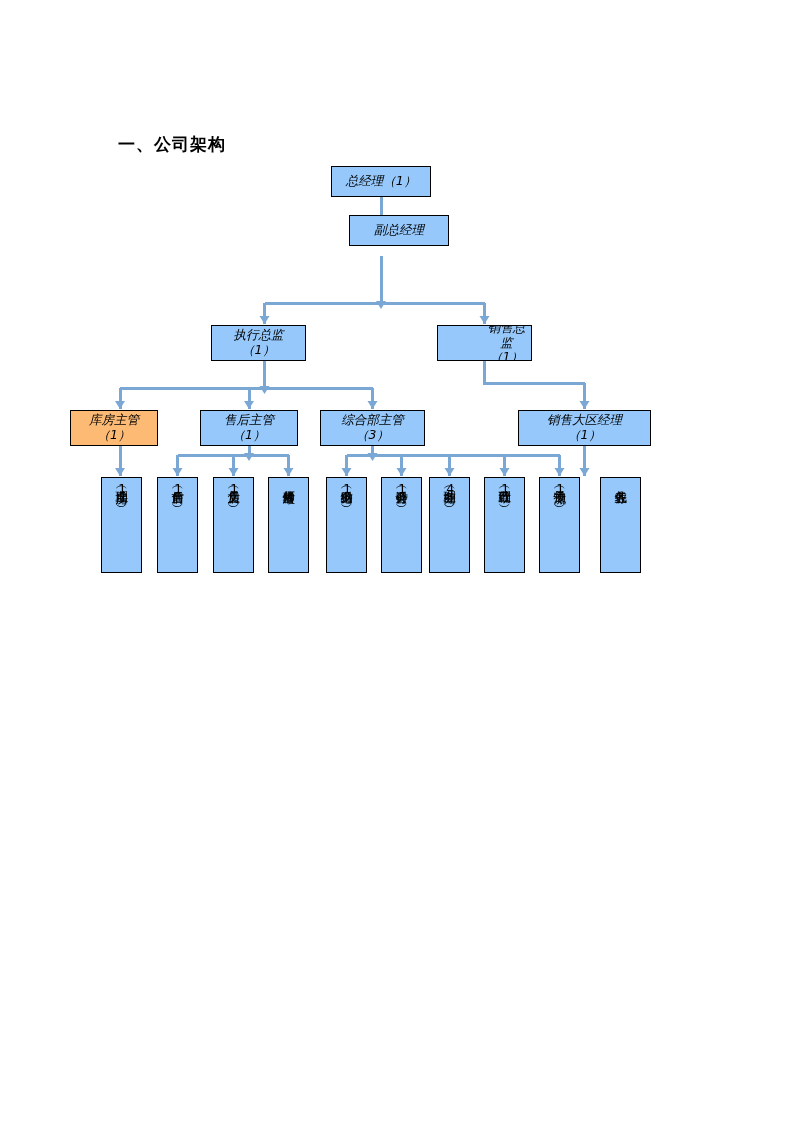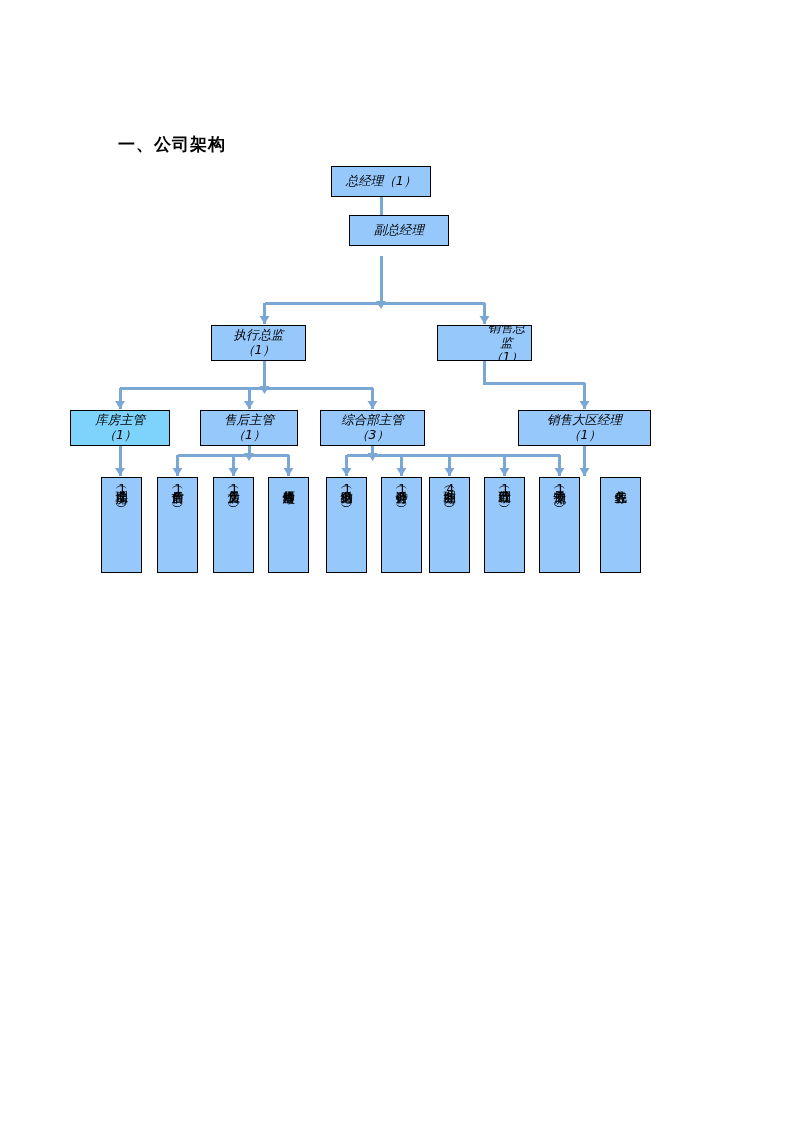--- a/index.html
+++ b/index.html
@@ -150,21 +150,21 @@
         <span class="label">副总经理</span>
       </div>
       <div class="node horiz" style="left: 211px; top: 325px; width: 95px; height: 36px; background: rgb(150, 200, 251); border-color: rgb(0, 0, 0);">
         <span class="label">执行总监
 （1）</span>
       </div>
       <div class="node horiz" style="left: 437px; top: 325px; width: 95px; height: 36px; background: rgb(150, 200, 251); border-color: rgb(0, 0, 0); padding-left: 44px;">
         <span class="label">销售总监
 （1）</span>
       </div>
-      <div class="node horiz" style="left: 70px; top: 410px; width: 100px; height: 36px; background: #7dd3fc; border-color: rgb(0, 0, 0);">
+      <div class="node horiz" style="left: 70px; top: 410px; width: 88px; height: 36px; background: #fdba74; border-color: rgb(0, 0, 0);">
         <span class="label">库房主管
 （1）</span>
       </div>
       <div class="node horiz" style="left: 200px; top: 410px; width: 98px; height: 36px; background: rgb(150, 200, 251); border-color: rgb(0, 0, 0);">
         <span class="label">售后主管
 （1）</span>
       </div>
       <div class="node horiz" style="left: 320px; top: 410px; width: 105px; height: 36px; background: rgb(150, 200, 251); border-color: rgb(0, 0, 0);">
         <span class="label">综合部主管
 （3）</span>

